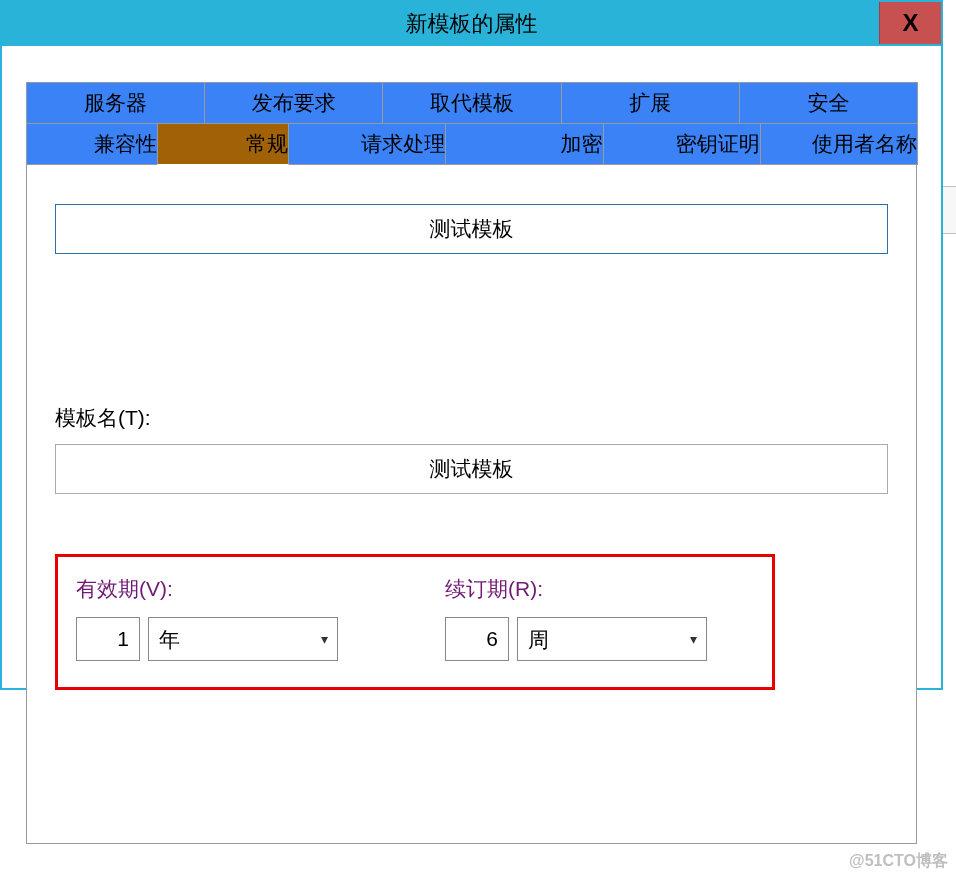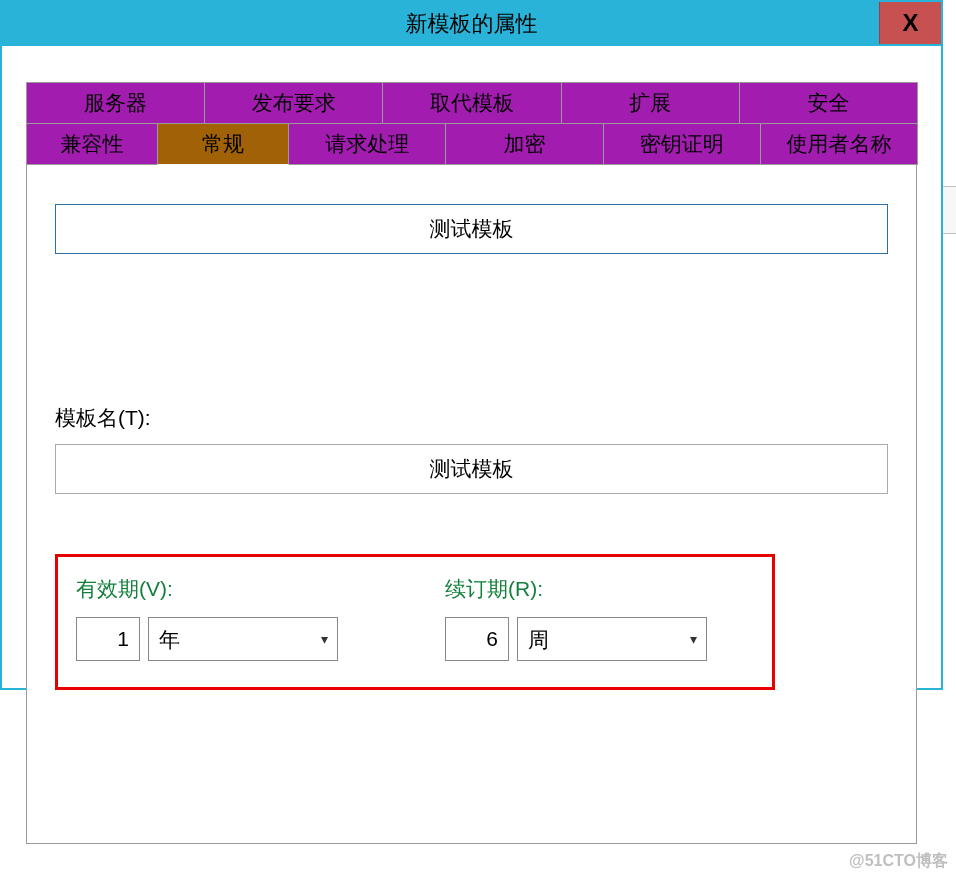--- a/index.html
+++ b/index.html
@@ -51,31 +51,31 @@
   }
   .content-area {
     padding: 36px 24px 0 24px;
   }
   .tab-row {
     display: flex;
     border-bottom: none;
   }
   .tab {
     border: 1px solid #9a9a9a;
-    background: #a21caf;
+    background: #3b82f6;
     text-align: center;
     font-size: 21px;
     color: #000;
     padding: 6px 0;
     cursor: pointer;
     margin-right: -1px;
     flex: 1 1 0;
   }
   .tab-row1 .tab { }
-  .tab-row2 .tab { margin-top: -1px; }
+  .tab-row2 .tab { margin-top: -1px; text-align: right; }
   .tab.active {
     background: #a16207;
     border-bottom: 1px solid #fff;
     z-index: 2;
     position: relative;
   }
   .tab-panel {
     border: 1px solid #9a9a9a;
     border-top: none;
     margin-top: -1px;
@@ -108,21 +108,21 @@
     margin-top: 60px;
     width: 720px;
   }
   .period-row {
     display: flex;
     gap: 60px;
   }
   .period-col { flex: 1; }
   .period-label {
     font-size: 21px;
-    color: #15803d;
+    color: #701a75;
     margin-bottom: 14px;
   }
   .period-controls {
     display: flex;
     gap: 8px;
     align-items: stretch;
   }
   .num-input {
     width: 64px;
     height: 44px;

